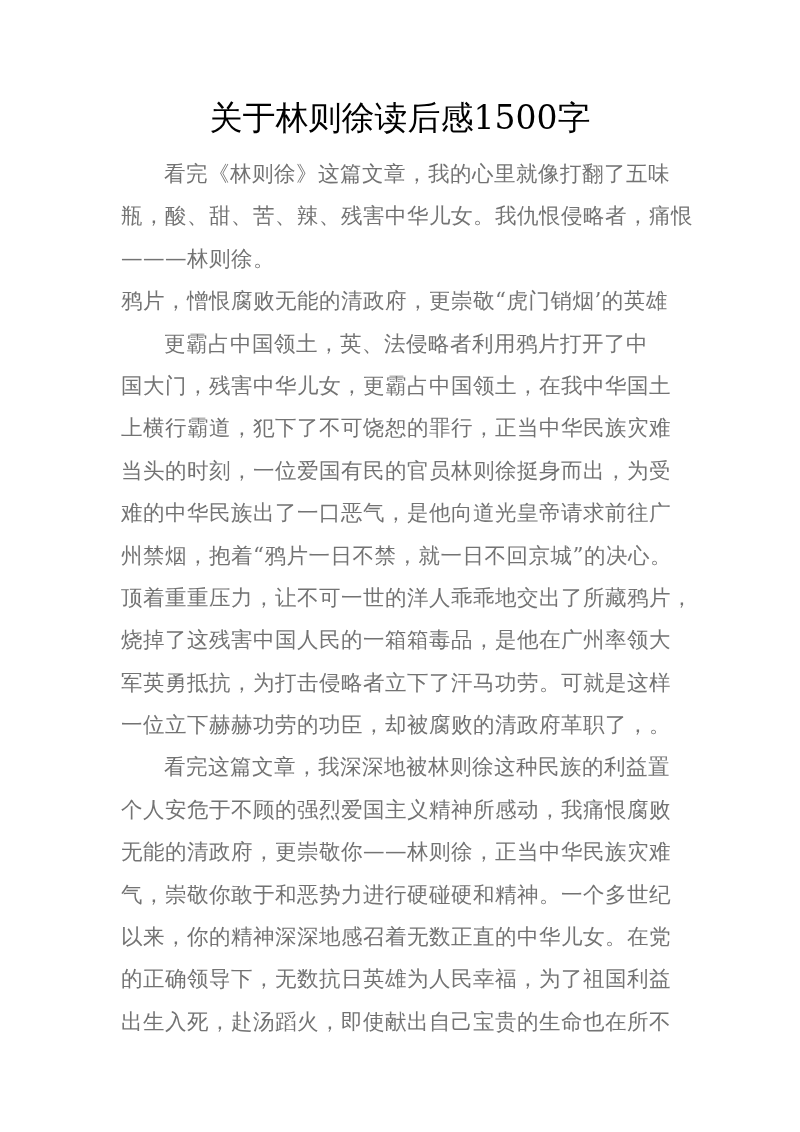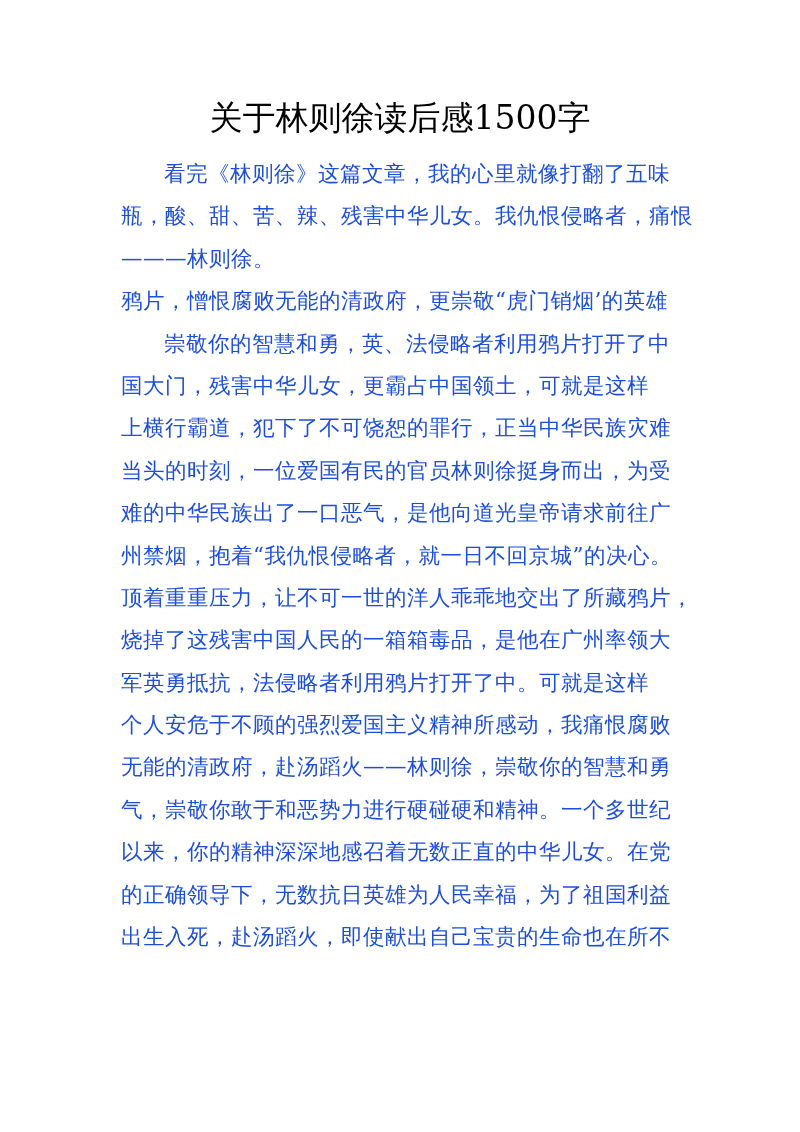--- a/index.html
+++ b/index.html
@@ -3,49 +3,51 @@
 <meta charset="utf-8">
 <style>
   html, body { margin: 0; padding: 0; background: #ffffff; }
   body { width: 800px; height: 1132px; overflow: hidden; position: relative;
          font-family: "DejaVu Serif", "Liberation Serif", serif; color: #111; }
   .page { position: absolute; left: 0; top: 0; width: 800px; height: 812px; background: #fff; }
   .title { position: absolute; left: 0; width: 800px; top: 96px; text-align: center;
            font-size: 33px; line-height: 44px; letter-spacing: 0px; color: #000; }
   .body { position: absolute; left: 121px; top: 153px; width: 560px; }
   .line { height: 42.4px; line-height: 42.4px; font-size: 21.5px; white-space: nowrap;
-          color: #1d4ed8; letter-spacing: 0.5px; }
+          color: #737373; letter-spacing: 0.5px; }
   .indent { padding-left: 43px; }
 </style>
 </head>
 <body>
 
 <div class="page">
   <div class="title">关于林则徐读后感1500字</div>
 
   <div class="body">
     <div>
       <div class="line indent">看完《林则徐》这篇文章，我的心里就像打翻了五味</div>
       <div class="line">瓶，酸、甜、苦、辣、残害中华儿女。我仇恨侵略者，痛恨</div>
       <div class="line">———林则徐。</div>
       <div class="line">鸦片，憎恨腐败无能的清政府，更崇敬“虎门销烟’的英雄</div>
     </div>
     <div>
-      <div class="line indent">崇敬你的智慧和勇，英、法侵略者利用鸦片打开了中</div>
-      <div class="line">国大门，残害中华儿女，更霸占中国领土，可就是这样</div>
+      <div class="line indent">更霸占中国领土，英、法侵略者利用鸦片打开了中</div>
+      <div class="line">国大门，残害中华儿女，更霸占中国领土，在我中华国土</div>
       <div class="line">上横行霸道，犯下了不可饶恕的罪行，正当中华民族灾难</div>
       <div class="line">当头的时刻，一位爱国有民的官员林则徐挺身而出，为受</div>
       <div class="line">难的中华民族出了一口恶气，是他向道光皇帝请求前往广</div>
-      <div class="line">州禁烟，抱着“我仇恨侵略者，就一日不回京城”的决心。</div>
+      <div class="line">州禁烟，抱着“鸦片一日不禁，就一日不回京城”的决心。</div>
       <div class="line">顶着重重压力，让不可一世的洋人乖乖地交出了所藏鸦片，</div>
       <div class="line">烧掉了这残害中国人民的一箱箱毒品，是他在广州率领大</div>
-      <div class="line">军英勇抵抗，法侵略者利用鸦片打开了中。可就是这样</div>
+      <div class="line">军英勇抵抗，为打击侵略者立下了汗马功劳。可就是这样</div>
+      <div class="line">一位立下赫赫功劳的功臣，却被腐败的清政府革职了，。</div>
     </div>
     <div>
+      <div class="line indent">看完这篇文章，我深深地被林则徐这种民族的利益置</div>
       <div class="line">个人安危于不顾的强烈爱国主义精神所感动，我痛恨腐败</div>
-      <div class="line">无能的清政府，赴汤蹈火——林则徐，崇敬你的智慧和勇</div>
+      <div class="line">无能的清政府，更崇敬你——林则徐，正当中华民族灾难</div>
       <div class="line">气，崇敬你敢于和恶势力进行硬碰硬和精神。一个多世纪</div>
       <div class="line">以来，你的精神深深地感召着无数正直的中华儿女。在党</div>
       <div class="line">的正确领导下，无数抗日英雄为人民幸福，为了祖国利益</div>
       <div class="line">出生入死，赴汤蹈火，即使献出自己宝贵的生命也在所不</div>
     </div>
   </div>
 </div>
 
 </body></html>

